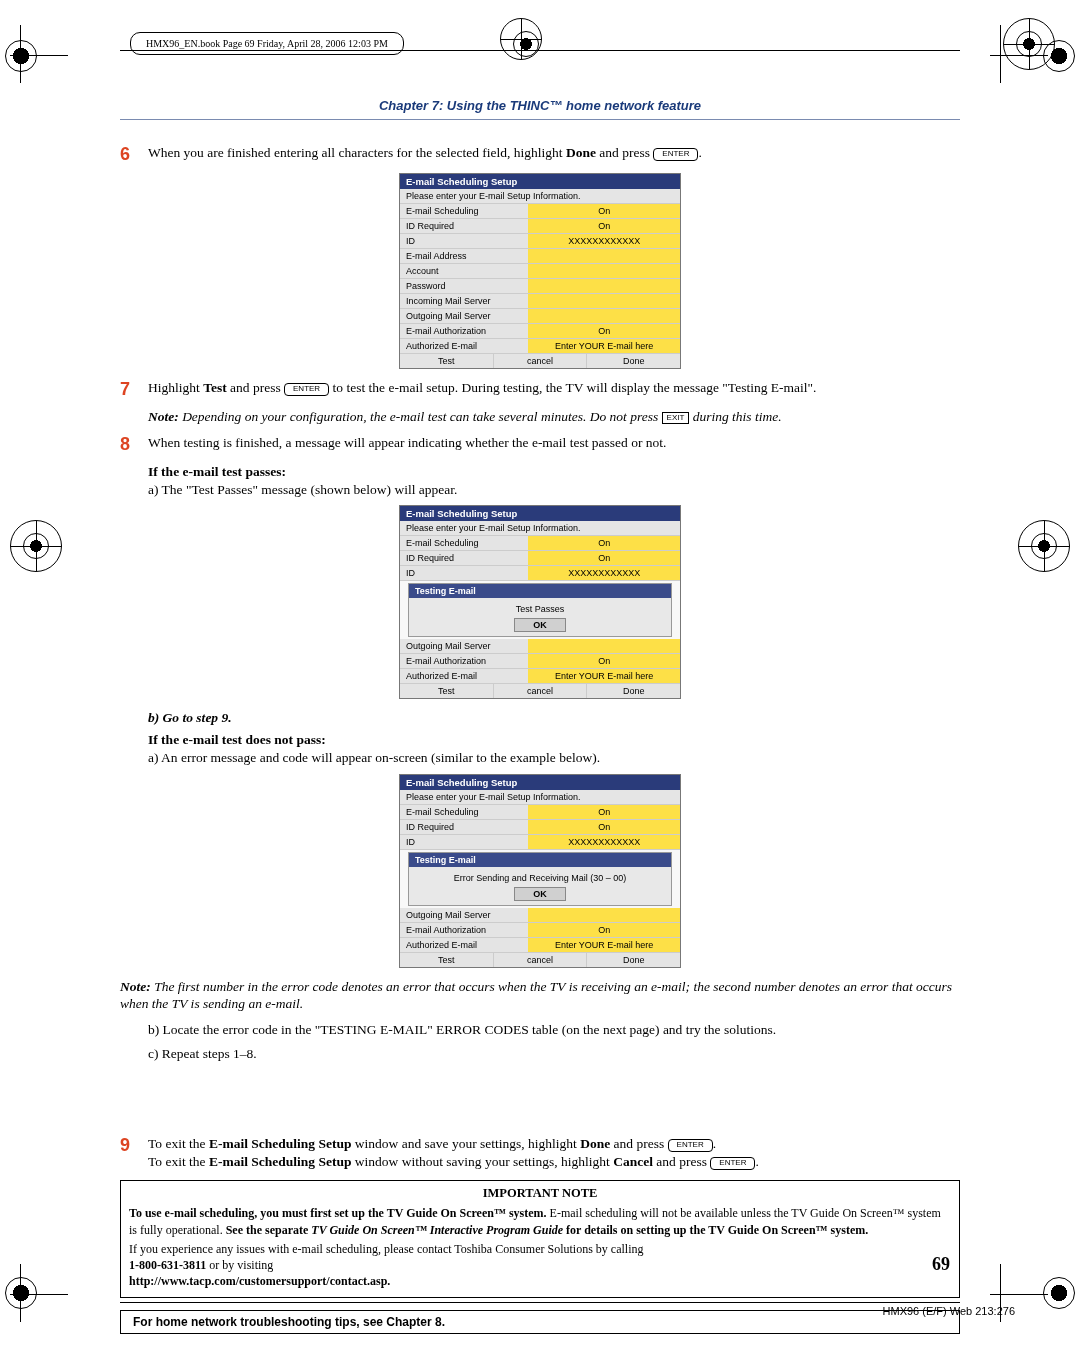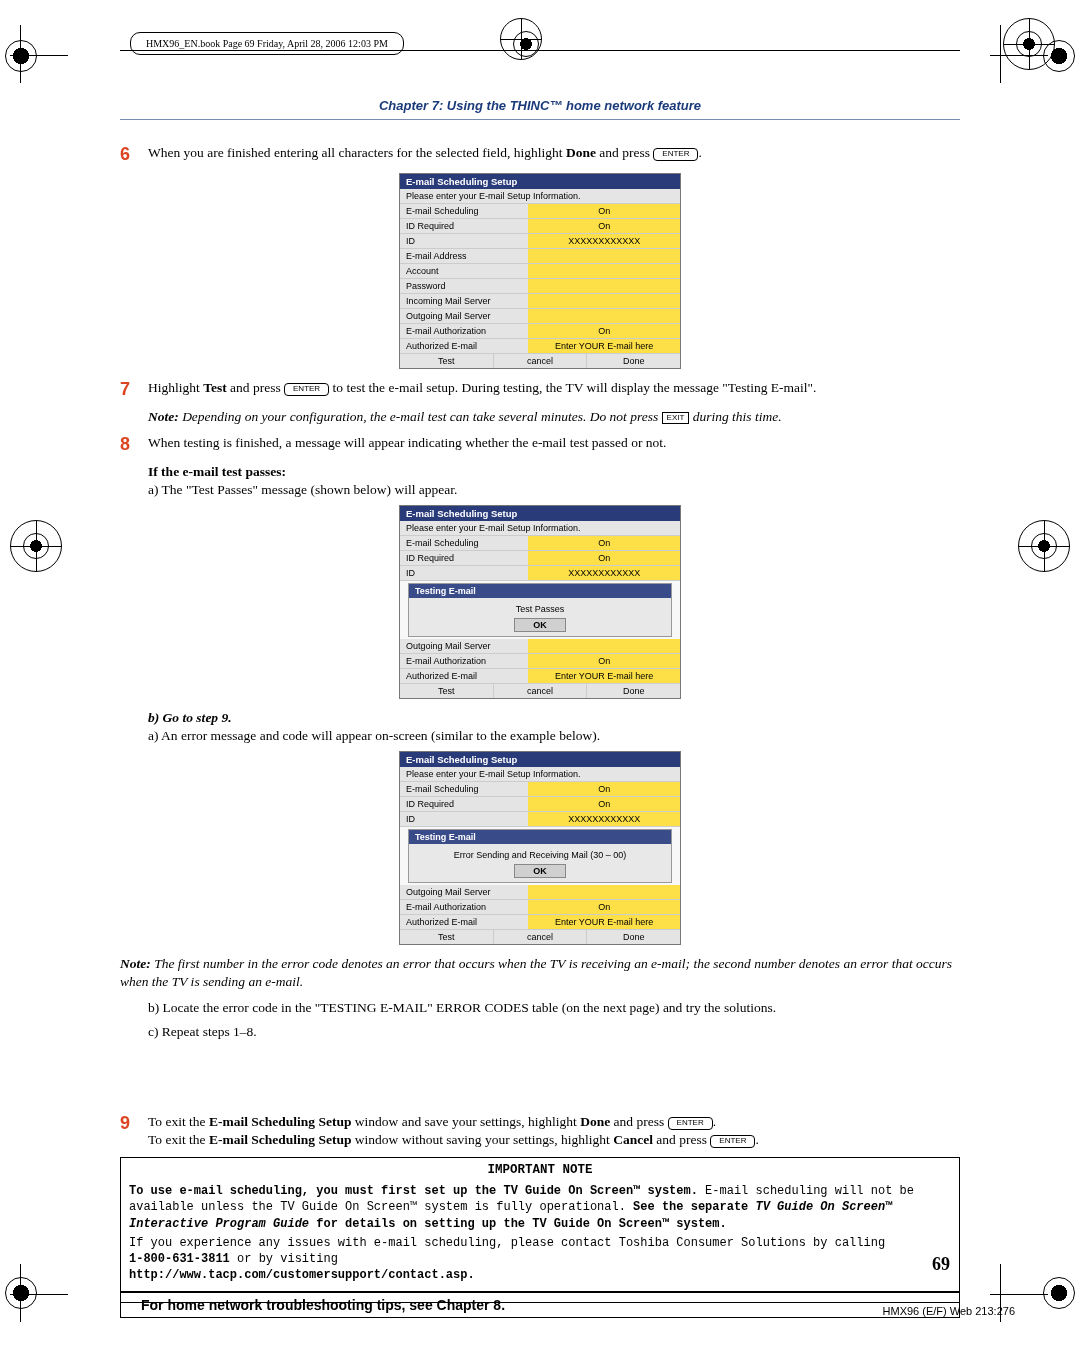--- a/index.html
+++ b/index.html
@@ -236,39 +236,39 @@
   line-height: 1.3;
 }
 .sub-indent { margin-left: 28px; font-size: 13.5px; line-height: 1.35; margin-top: 4px; }
 .sub-indent.b { font-weight: bold; }
 .sub-indent.bi { font-weight: bold; font-style: italic; margin-top: 2px; }
 .sub-para { margin-left: 28px; font-size: 13.5px; line-height: 1.35; }
 .sub-item { margin-left: 28px; font-size: 13.5px; line-height: 1.35; margin-top: 6px; }
 .boxed-note {
   border: 1px solid #000;
   margin-top: 4px;
-  font-family: Liberation Mono, monospace;
+  font-family: Liberation Serif, serif;
   font-size: 12px;
   line-height: 1.35;
 }
 .boxed-note-title {
   text-align: center;
   font-weight: bold;
   padding: 4px 0 2px;
   font-size: 12.5px;
 }
 .boxed-note-body {
   padding: 2px 8px 8px;
 }
 .home-box {
   border: 1px solid #000;
-  padding: 4px 20px;
-  margin-top: 0;
-  font-family: Arial, sans-serif;
-  font-size: 14px;
+  padding: 4px 12px;
+  margin-top: 12px;
+  font-family: Arial, sans-serif;
+  font-size: 12px;
   font-weight: bold;
 }
 .page-num {
   position: absolute;
   bottom: 74px;
   right: 130px;
   font-weight: bold;
   font-size: 18px;
 }
 .foot-left {
@@ -431,20 +431,21 @@
           <div class="ui-cell-r">Enter YOUR E-mail here</div>
         </div>
       <div class="ui-btnrow">
         <div class="ui-btn">Test</div>
         <div class="ui-btn">cancel</div>
         <div class="ui-btn">Done</div>
       </div>
     </div>
 
     <div class="sub-indent bi">b) Go to step 9.</div>
+    <div class="sub-indent b">If the e-mail test does not pass:</div>
     <div class="sub-para">a) An error message and code will appear on-screen (similar to the example below).</div>
 
     <div class="ui-panel">
       <div class="ui-title">E-mail Scheduling Setup</div>
       <div class="ui-sub">Please enter your E-mail Setup Information.</div>
       <div class="ui-row">
           <div class="ui-cell-l">E-mail Scheduling</div>
           <div class="ui-cell-r">On</div>
         </div>
       <div class="ui-row">

